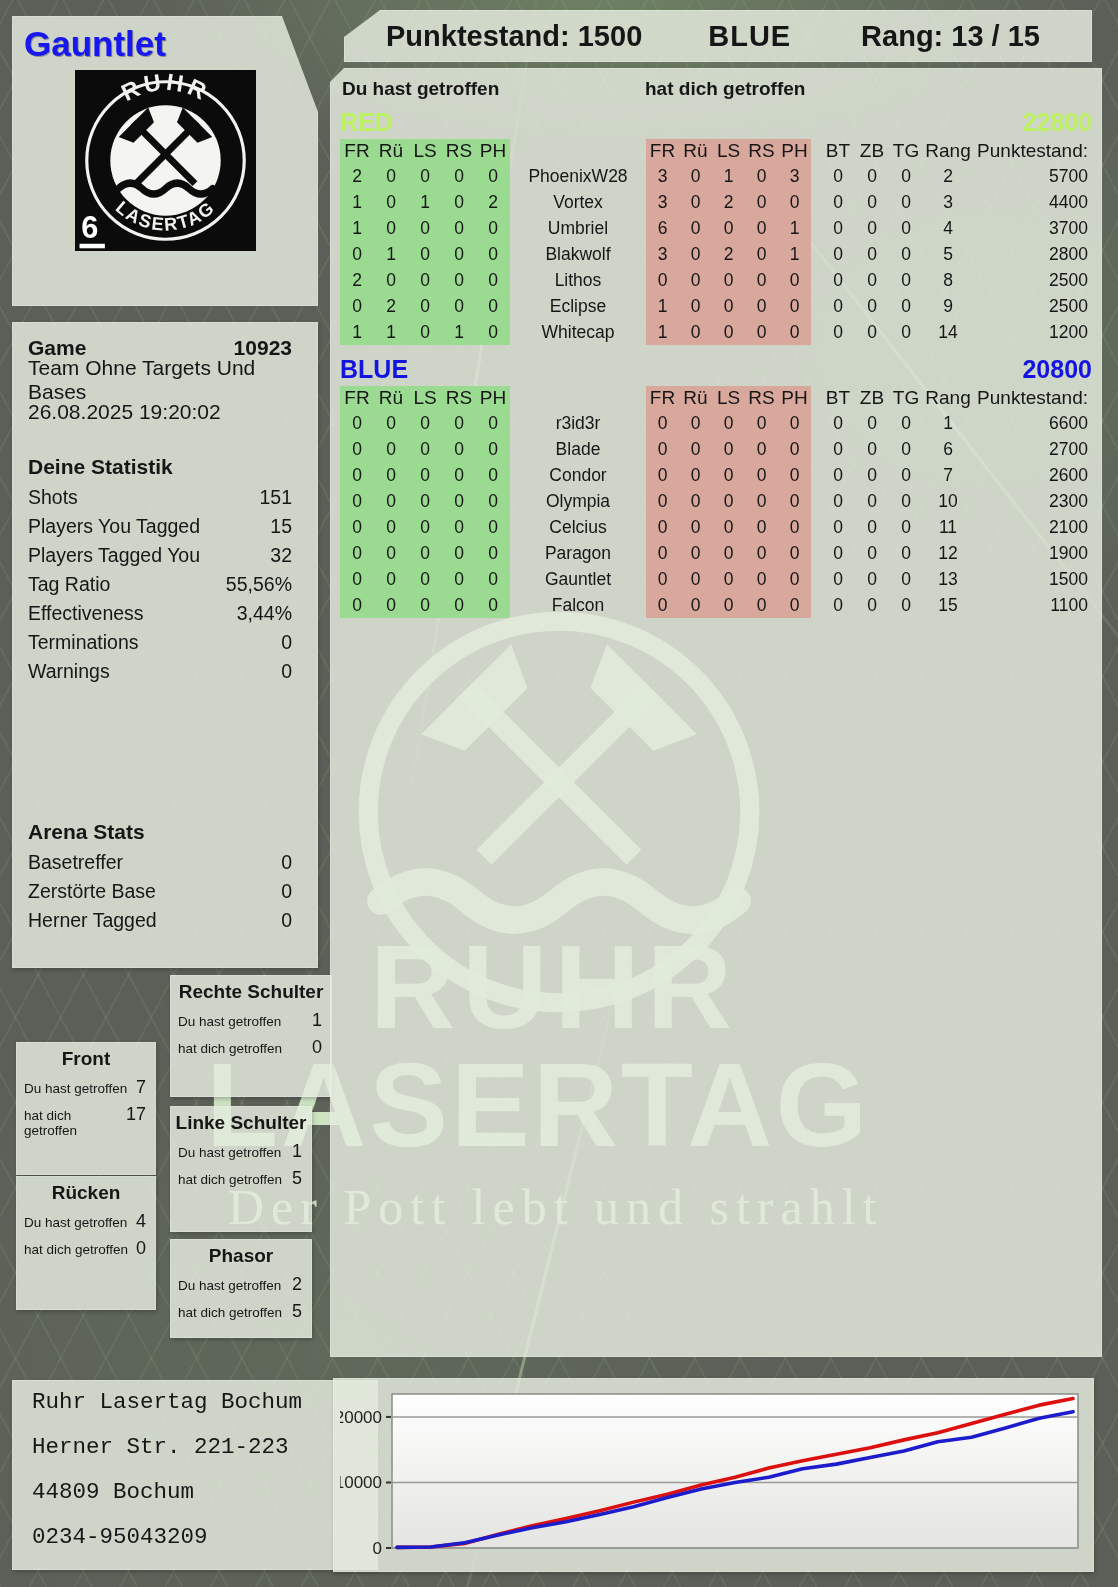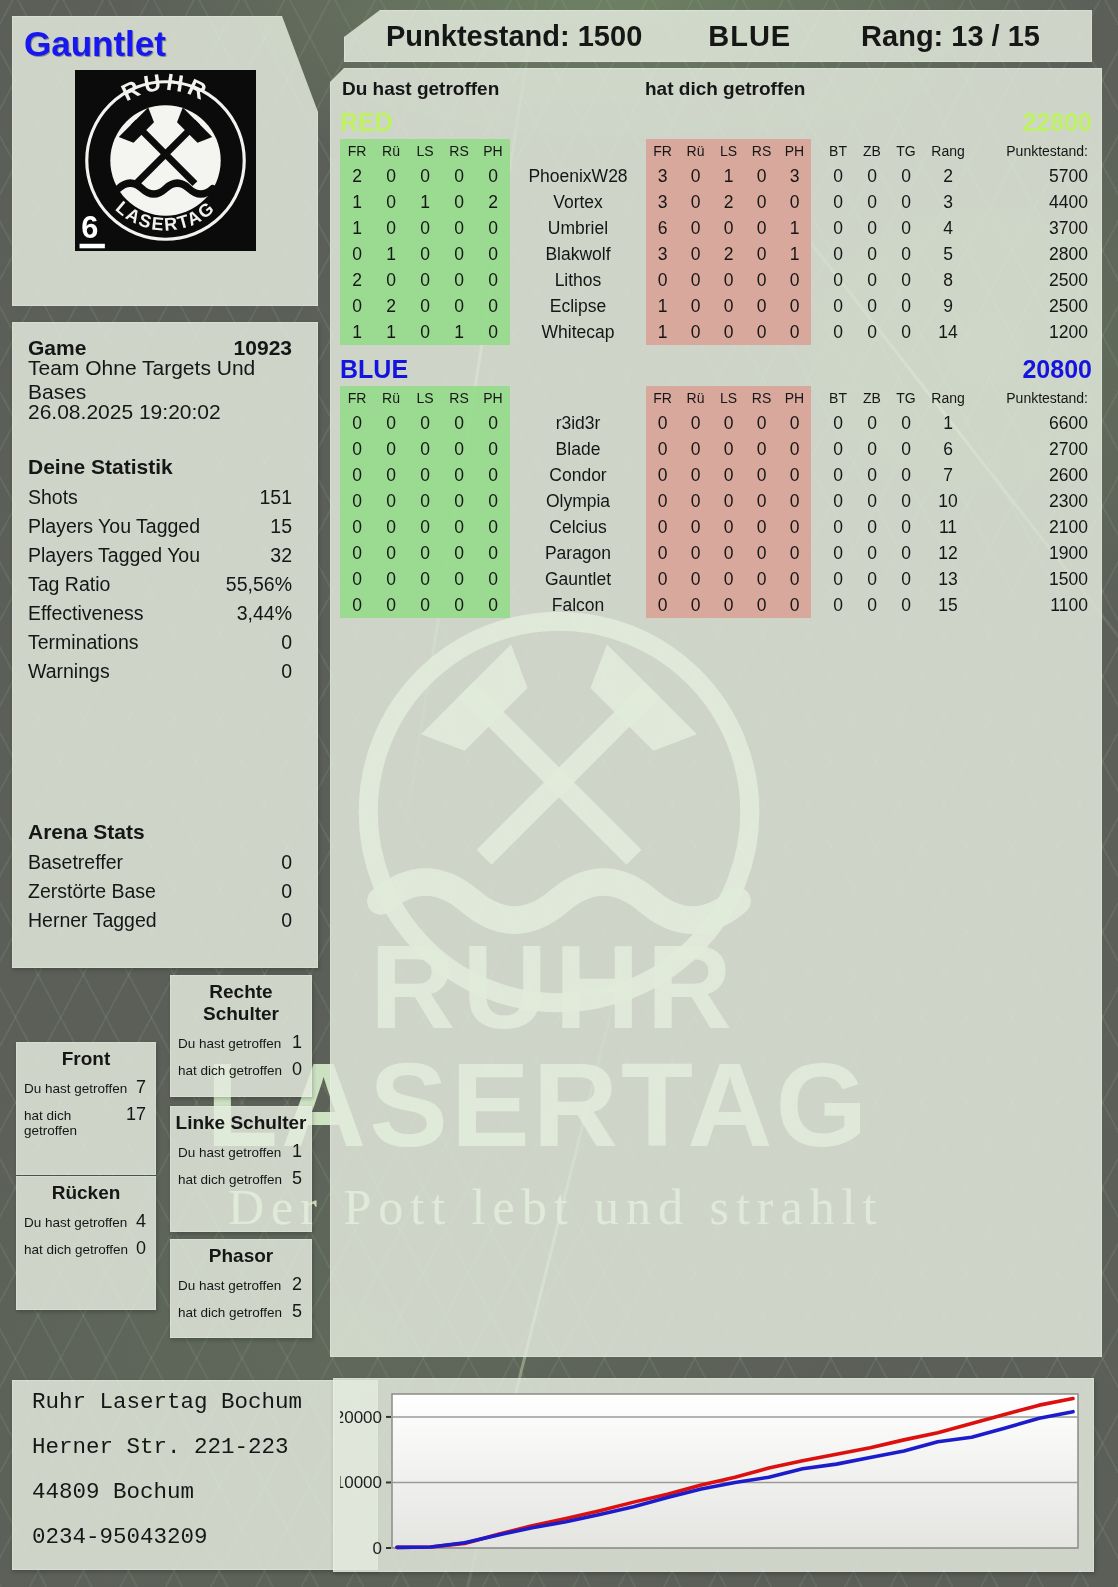--- a/index.html
+++ b/index.html
@@ -47,42 +47,42 @@
   .gline.b{font-weight:bold;}
   .kv{display:flex;justify-content:space-between;align-items:center;height:29px;padding:0 26px 0 16px;font-size:19.5px;}
   .sect{height:33px;padding:0 16px;font-size:21px;font-weight:bold;display:flex;align-items:center;}
   .gap22{height:22px;} .gap130{height:129px;}
 
   
   .zone{box-sizing:border-box;padding-top:4px;}
   .zone h3{margin:2px 0 1px 0;text-align:center;font-size:19px;}
   .zrow{display:flex;justify-content:space-between;align-items:baseline;padding:6px 10px 0 8px;}
   .zrow .zl{font-size:13.5px;} .zrow .zv{font-size:18px;}
-  #zoneRS{left:170px;top:975px;width:142px;height:122px;}
+  #zoneRS{left:170px;top:975px;width:162px;height:122px;}
   #zoneFront{left:16px;top:1042px;width:140px;height:133px;}
   #zoneLS{left:170px;top:1106px;width:142px;height:126px;}
   #zoneRK{left:16px;top:1176px;width:140px;height:134px;}
   #zonePH{left:170px;top:1239px;width:142px;height:99px;}
 
   
   #addrPanel{left:12px;top:1380px;width:366px;height:190px;padding:9px 0 0 20px;box-sizing:border-box;font-family:Liberation Mono, monospace;}
   #addrPanel div{height:45px;font-size:22.5px;}
 
   
   #mainPanel{left:330px;top:68px;width:772px;height:1289px;padding:10px 10px 0 10px;box-sizing:border-box;
       clip-path:polygon(0 14px,14px 0,100% 0,100% 100%,0 100%);}
   .seclabels{position:relative;height:28px;}
   .seclabels span{position:absolute;top:0;font-size:19px;font-weight:bold;}
   .seclabels .l1{left:2px;} .seclabels .l2{left:305px;}
   .teamhead{display:flex;justify-content:space-between;align-items:center;height:33px;font-weight:bold;font-size:25px;}
   .teamhead.red{color:#bef264;} .teamhead.blue{color:#1414e0;}
   .trow{display:grid;grid-template-columns:repeat(5,34px) 136px repeat(5,33px) 10px 34px 34px 34px 50px minmax(0,1fr);
         align-items:center;}
   .tc{height:26px;line-height:26px;text-align:center;font-size:17.5px;white-space:nowrap;}
-  .thead .tc{height:24px;line-height:24px;font-size:14px;}
+  .thead .tc{height:24px;line-height:24px;font-size:19px;}
   .tc.you{background:rgba(151,219,142,0.95);}
   .tc.them{background:rgba(216,165,154,0.95);}
   .tc.pts{text-align:right;padding-right:4px;}
   .bluegap{height:8px;}
 
   
   #chartPanel{left:333px;top:1378px;width:761px;height:194px;}
   #chart{position:absolute;left:7px;top:6px;}
 </style>
 </head>

